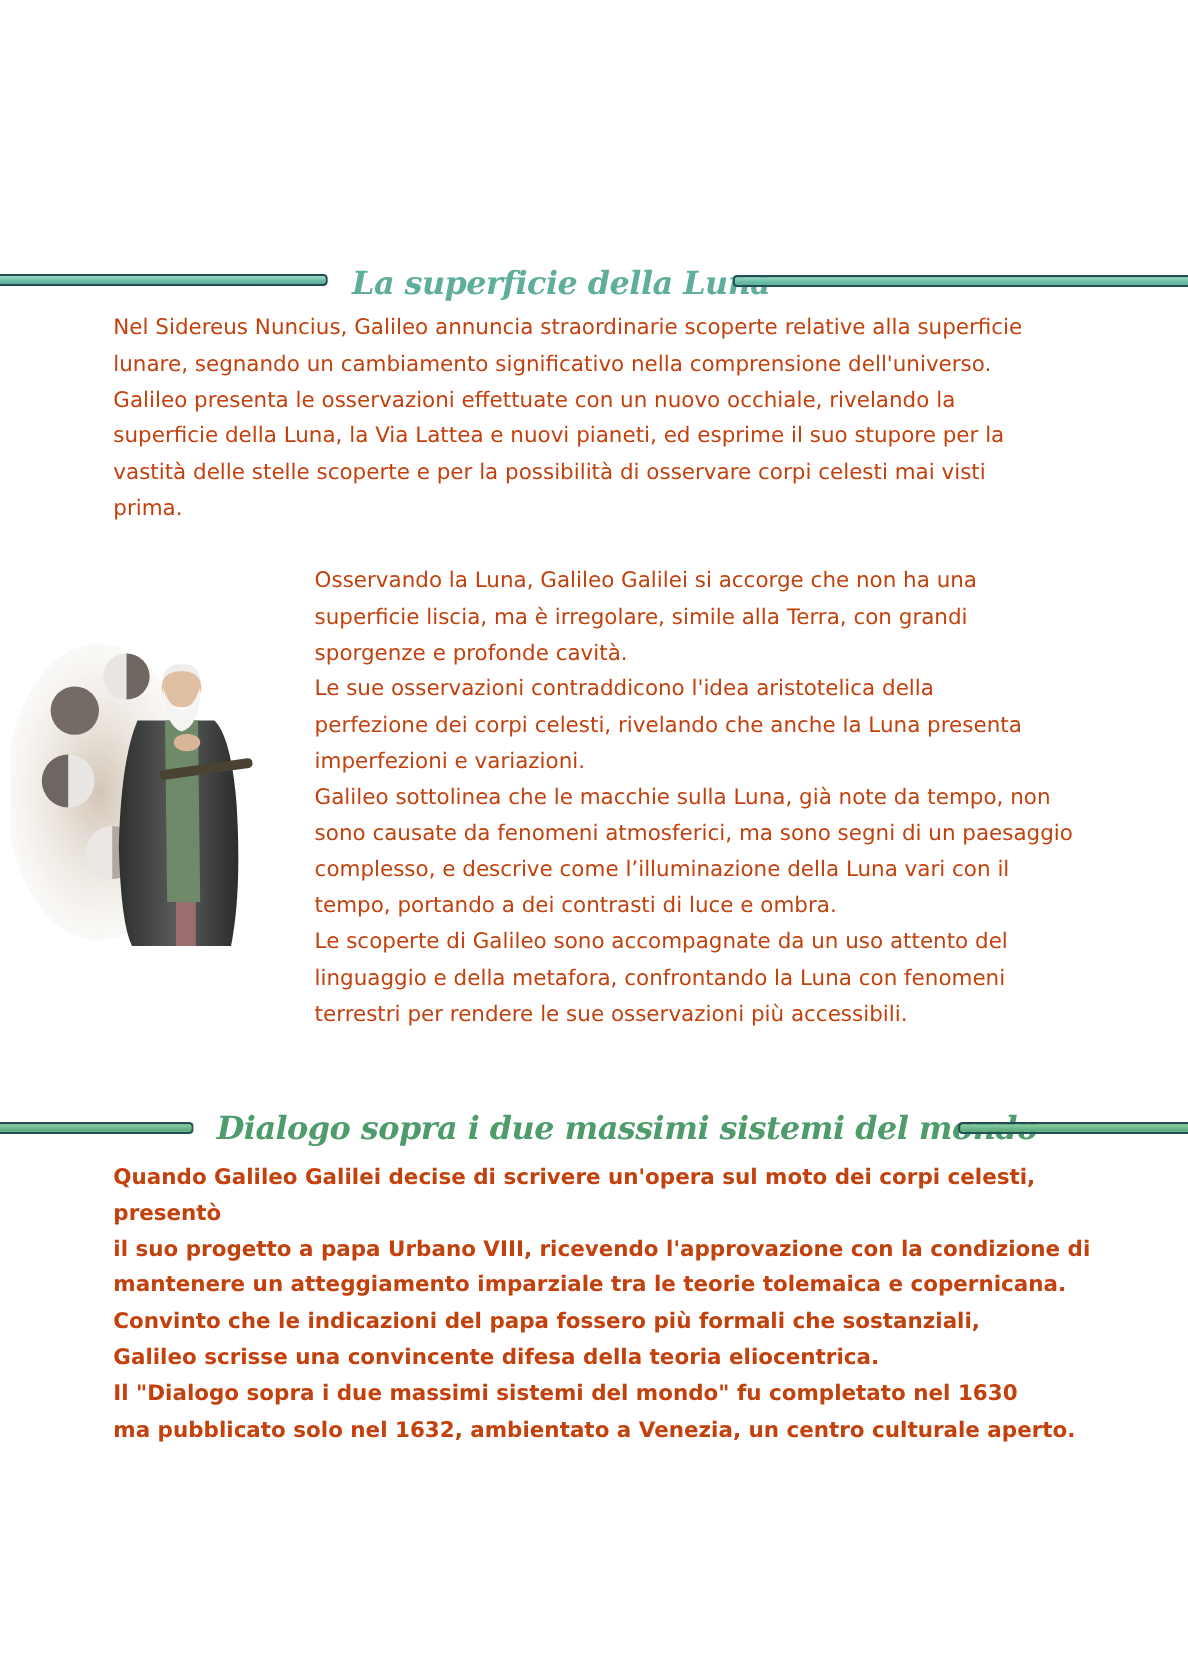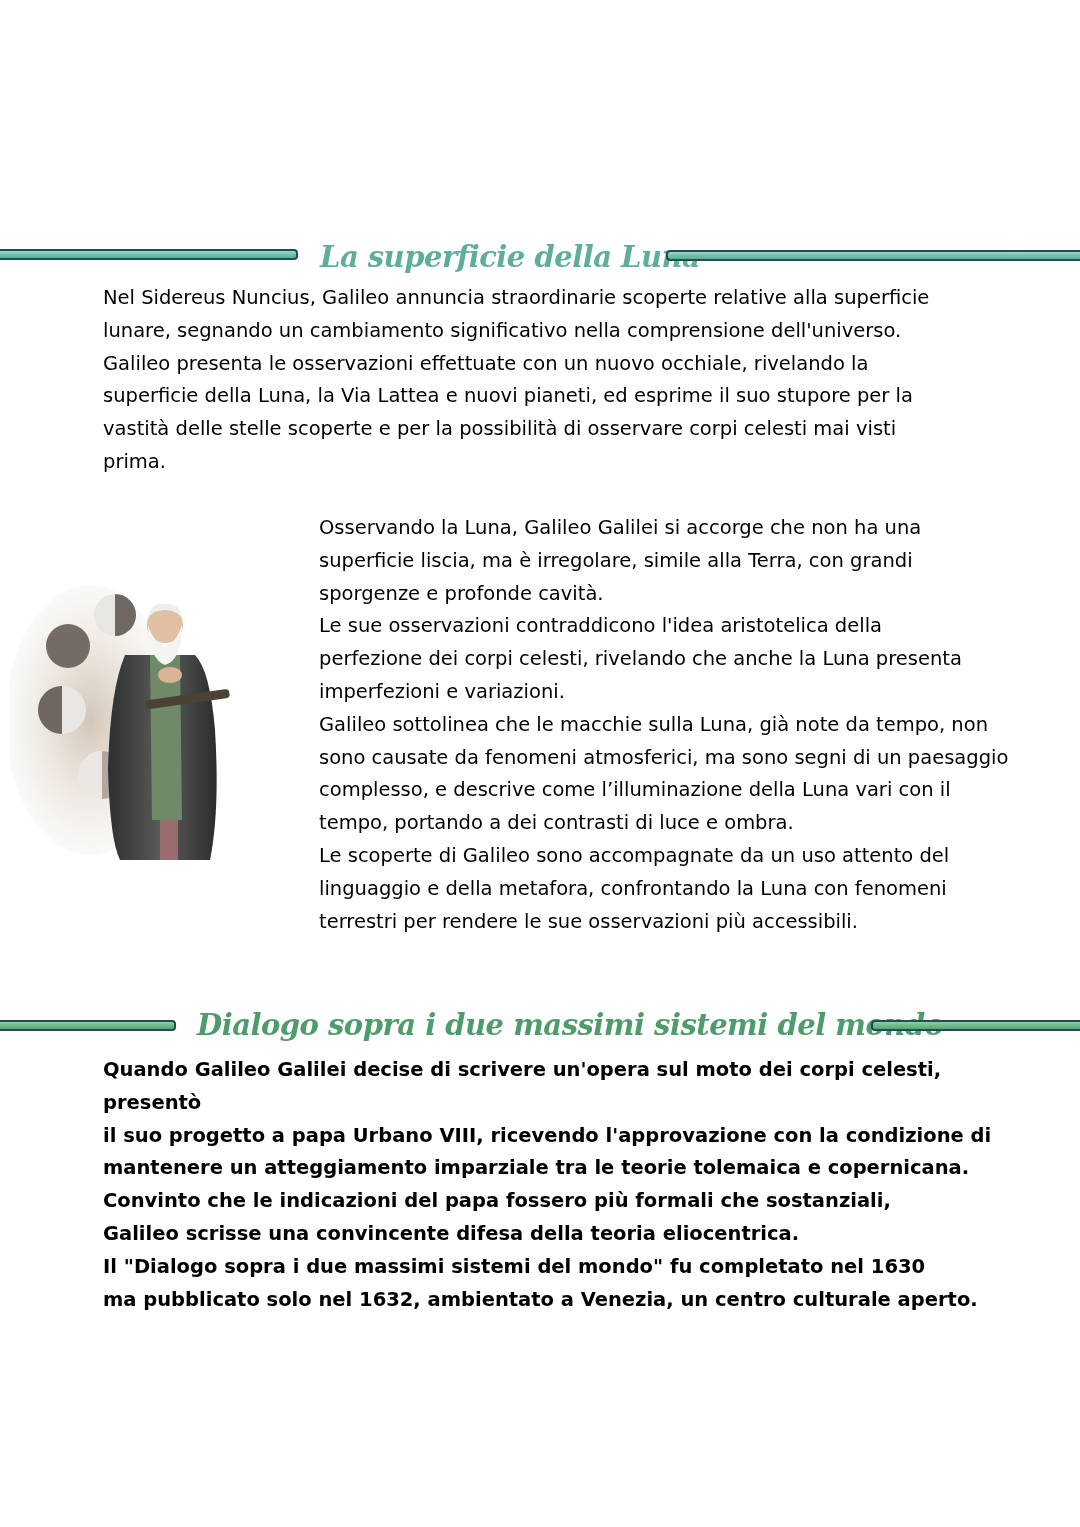--- a/index.html
+++ b/index.html
@@ -19,21 +19,21 @@
     .bar.right { border-right: none; border-radius: 4px 0 0 4px; }
     .heading {
       position: absolute; top: 0; margin: 0;
       font-family: "DejaVu Serif", serif; font-style: italic; font-weight: bold;
       font-size: 29px; white-space: nowrap; letter-spacing: -0.5px;
     }
     .heading.teal { color: #5fae9b; }
     .heading.green { color: #4e9c6c; }
     .para {
       position: absolute; margin: 0;
-      font-size: 19.5px; line-height: 32.8px; color: #000000;
+      font-size: 19.5px; line-height: 32.8px; color: #c2410c;
       white-space: pre-line;
     }
     .illustration { position: absolute; left: 10px; top: 570px; width: 240px; height: 300px; }
   </style>
 </head>
 <body>
 
 <div class="heading-row" style="top:240px;">
   <div class="bar teal left" style="left:0; width:298px; top:9px;"></div>
   <h2 class="heading teal" style="left:320px;">La superficie della Luna</h2>
@@ -74,21 +74,21 @@
     <path d="M140 85 L170 85 L172 250 L142 250 Z" fill="#6e8a68"></path>
     <rect x="150" y="250" width="18" height="40" fill="#9a6e6e"></rect>
     <circle cx="155" cy="55" r="18" fill="#e0bfa3"></circle>
     <path d="M138 55 Q140 90 155 95 Q172 90 172 55 Q165 75 155 75 Q145 75 138 55 Z" fill="#f4f4f2"></path>
     <path d="M137 50 Q140 32 155 34 Q170 32 173 50 Q168 40 155 40 Q142 40 137 50 Z" fill="#eeeeec"></path>
     <rect x="135" y="125" width="85" height="9" rx="4" fill="#4a4232" transform="rotate(-8 175 130)"></rect>
     <ellipse cx="160" cy="105" rx="12" ry="8" fill="#d9b497"></ellipse>
   </svg>
 </div>
 
-<p class="para" style="left:286px; top:512px; width:720px;margin-left:33px;">Osservando la Luna, Galileo Galilei si accorge che non ha una
+<p class="para" style="left:286px; top:512px; width:720px;">Osservando la Luna, Galileo Galilei si accorge che non ha una
 superficie liscia, ma è irregolare, simile alla Terra, con grandi
 sporgenze e profonde cavità.
 Le sue osservazioni contraddicono l'idea aristotelica della
 perfezione dei corpi celesti, rivelando che anche la Luna presenta
 imperfezioni e variazioni.
 Galileo sottolinea che le macchie sulla Luna, già note da tempo, non
 sono causate da fenomeni atmosferici, ma sono segni di un paesaggio
 complesso, e descrive come l’illuminazione della Luna vari con il
 tempo, portando a dei contrasti di luce e ombra.
 Le scoperte di Galileo sono accompagnate da un uso attento del

